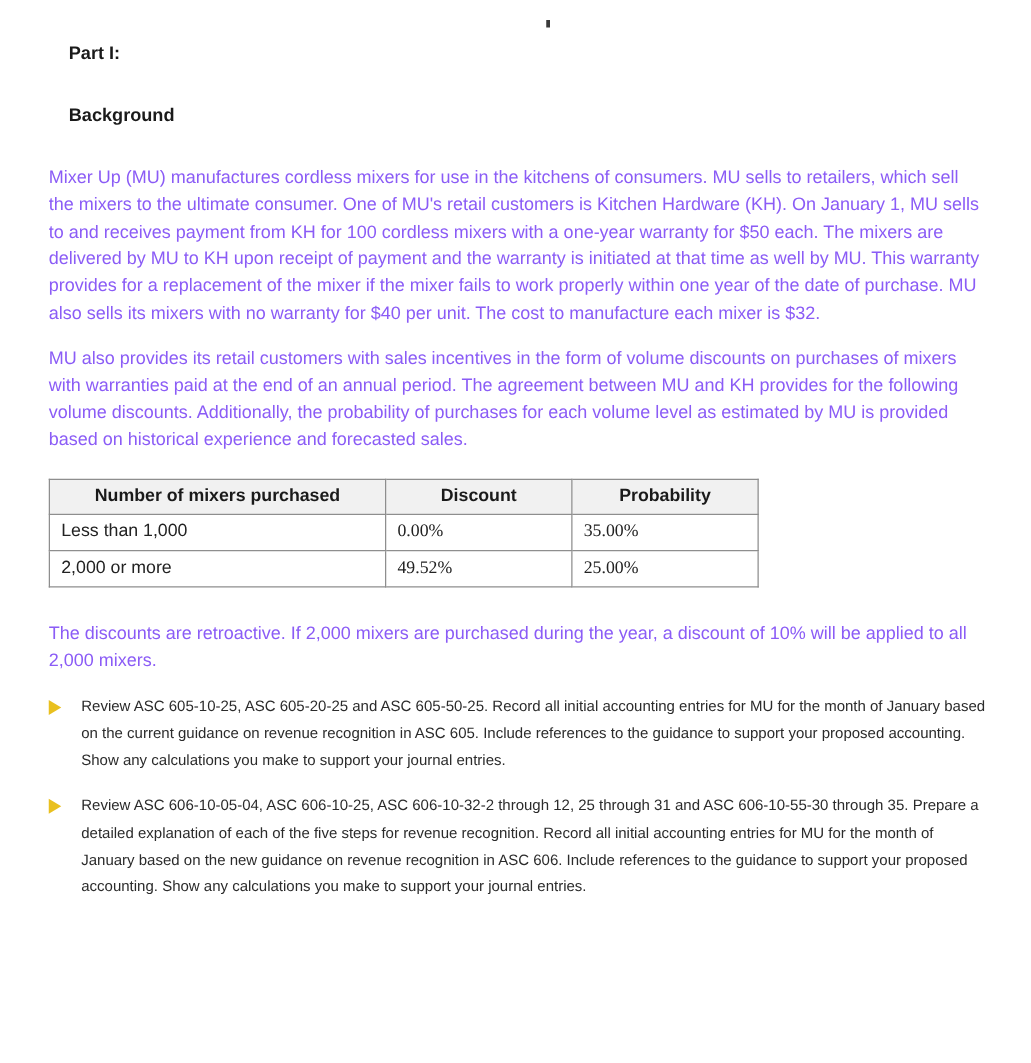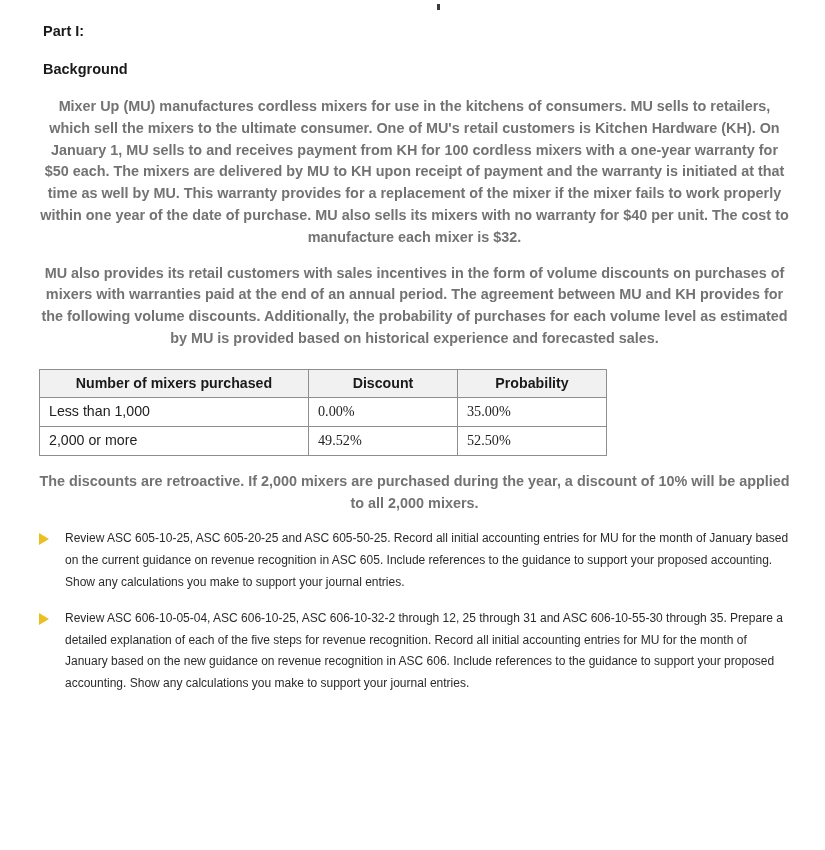--- a/index.html
+++ b/index.html
@@ -26,49 +26,48 @@
     left: 437px;
     top: 0px;
     width: 3px;
     height: 6px;
     background: #3a3a3a;
   }
   h2.heading {
     font-size: 14.5px;
     font-weight: bold;
     line-height: 18px;
-    margin: 4px;
+    margin: 16px;
     color: #1a1a1a;
   }
   .h-part {
     padding-top: 18px;
   }
   .h-background {
     padding-top: 16px;
   }
   .h-requirements {
     padding-top: 17px;
   }
   p.body {
     font-size: 14.4px;
     line-height: 21.8px;
     margin: 0;
     padding-top: 14px;
     max-width: 752px;
-    color: #737373;
-    text-align: center;
-    font-weight: bold;
+    color: #8b5cf6;
+    text-align: left;
   }
   p.body.tight {
     padding-top: 15px;
   }
   table.vol {
     border-collapse: collapse;
     margin-top: 19px;
-    margin-bottom: 0;
+    margin-bottom: 12px;
     width: 567px;
     table-layout: fixed;
     font-size: 14.2px;
     color: #222;
   }
   table.vol th,
   table.vol td {
     border: 1px solid #8e8e8e;
     padding: 5px 9px 6px 9px;
     height: 23px;
@@ -153,21 +152,21 @@
     </thead>
     <tbody>
       <tr>
         <td class="c1">Less than 1,000</td>
         <td class="num">0.00%</td>
         <td class="num">35.00%</td>
       </tr>
       <tr>
         <td class="c1">2,000 or more</td>
         <td class="num">49.52%</td>
-        <td class="num">52.50%</td>
+        <td class="num">25.00%</td>
       </tr>
     </tbody>
   </table>
 
   <p class="body tight">The discounts are retroactive.  If 2,000 mixers are purchased during the year, a discount of 10% will be applied to all 2,000 mixers.</p>
 
 
   <ul class="reqs">
     <li>
       <span class="tri"></span>

